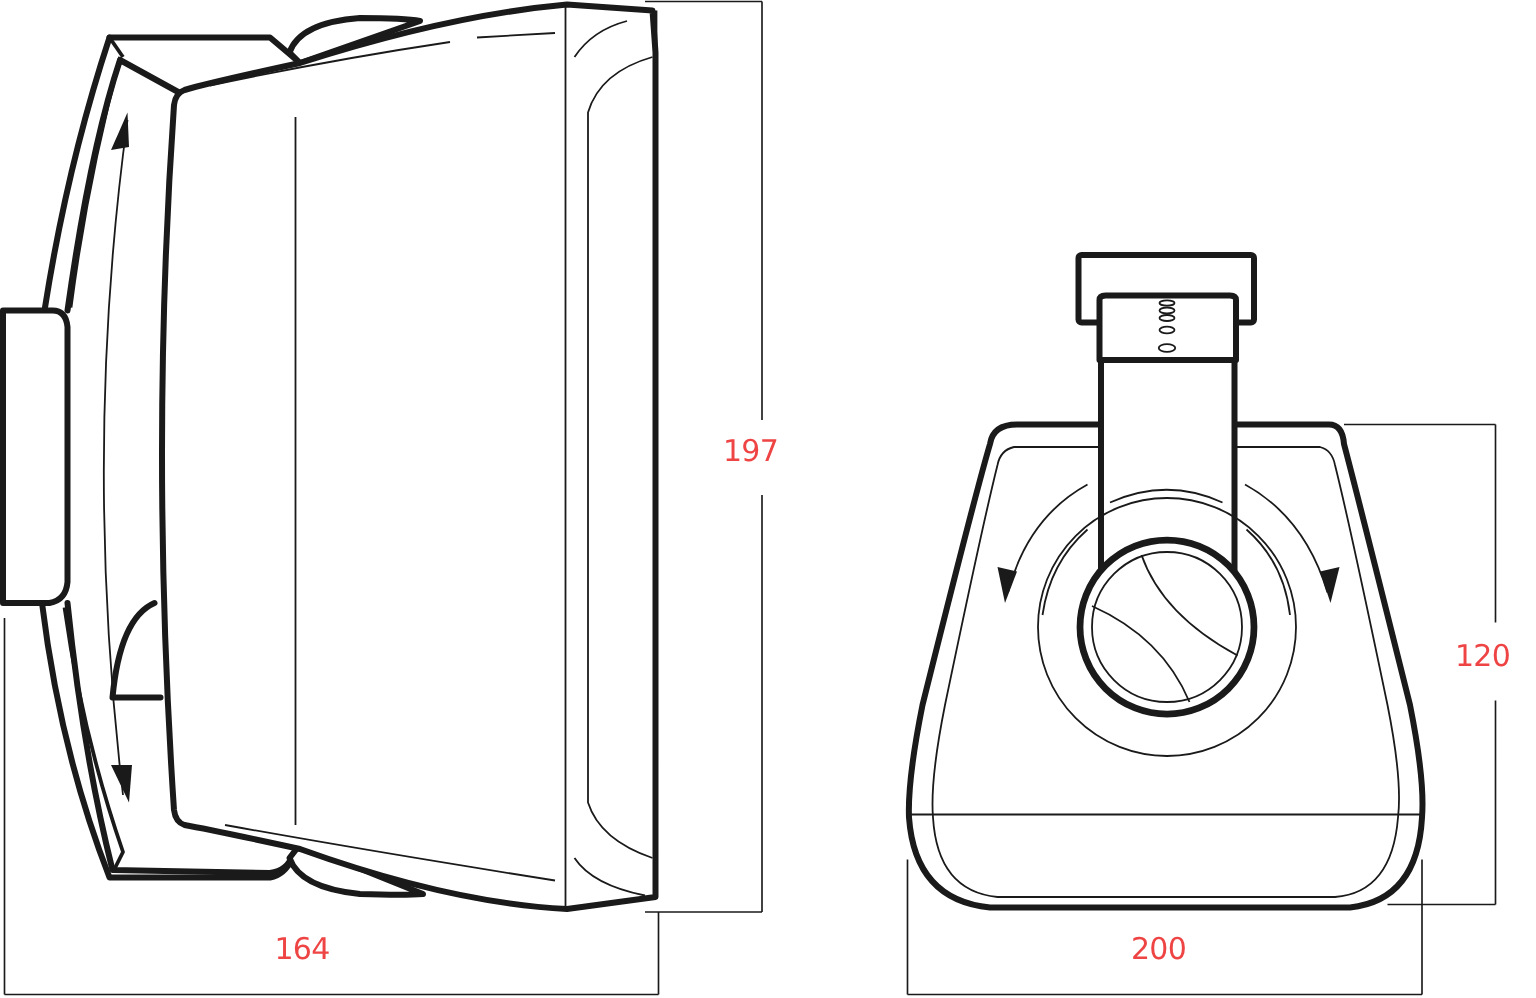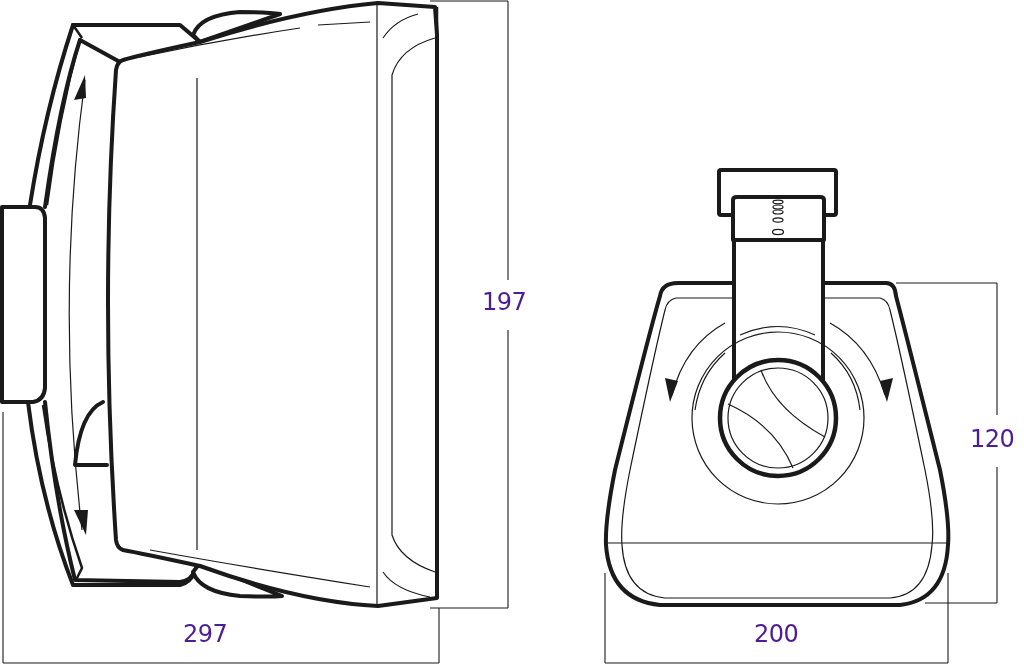--- a/index.html
+++ b/index.html
@@ -1,22 +1,22 @@
 <!DOCTYPE html>
 <html><head>
   <meta charset="utf-8">
   <style>
     html, body { margin: 0; padding: 0; background: #ffffff; }
     body { width: 1024px; height: 665px; position: relative; overflow: hidden; }
     #drawing { position: absolute; left: 0; top: 0; width: 1024px; height: 665px; }
     .dim-label {
       position: absolute;
       font-family: "DejaVu Sans", "Liberation Sans", sans-serif;
-      font-size: 24px;
-      color: #4c1d95;
+      font-size: 20px;
+      color: #ef4444;
       line-height: 1;
       letter-spacing: -0.5px;
       white-space: nowrap;
     }
     .thick { stroke: #1a1a1a; stroke-width: 4; fill: none; stroke-linejoin: round; stroke-linecap: round; }
     .mid { stroke: #1a1a1a; stroke-width: 2.5; fill: none; stroke-linejoin: round; }
     .thin { stroke: #1a1a1a; stroke-width: 1.2; fill: none; }
     .dim { stroke: #1a1a1a; stroke-width: 1.1; fill: none; }
     .fill-white { fill: #ffffff; }
     .arrowhead { fill: #1a1a1a; stroke: none; }
@@ -123,15 +123,15 @@
     <line class="dim" x1="997" y1="283" x2="997" y2="415"></line>
     <line class="dim" x1="997" y1="467" x2="997" y2="603"></line>
 
     <line class="dim" x1="605" y1="573" x2="605" y2="663"></line>
     <line class="dim" x1="948" y1="573" x2="948" y2="663"></line>
     <line class="dim" x1="605" y1="663" x2="948" y2="663"></line>
   </g>
 </svg>
 
 <div class="dim-label" style="left:482px; top:290px;">197</div>
-<div class="dim-label" style="left:183px; top:622px;">297</div>
+<div class="dim-label" style="left:183px; top:622px;">164</div>
 <div class="dim-label" style="left:970px; top:427px;">120</div>
 <div class="dim-label" style="left:754px; top:622px;">200</div>
 
 </body></html>

